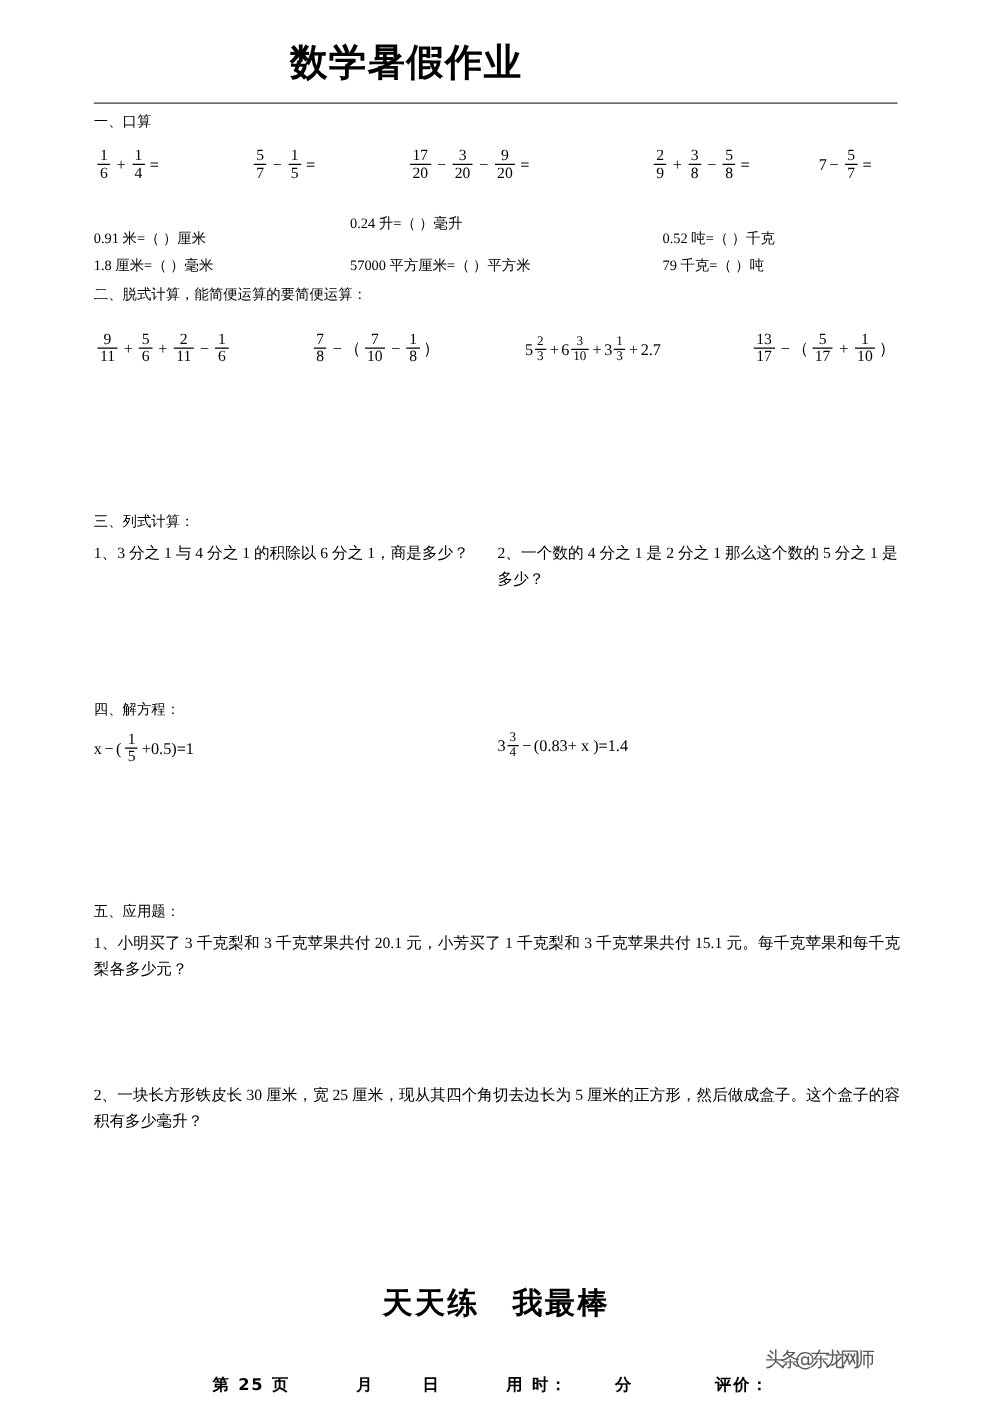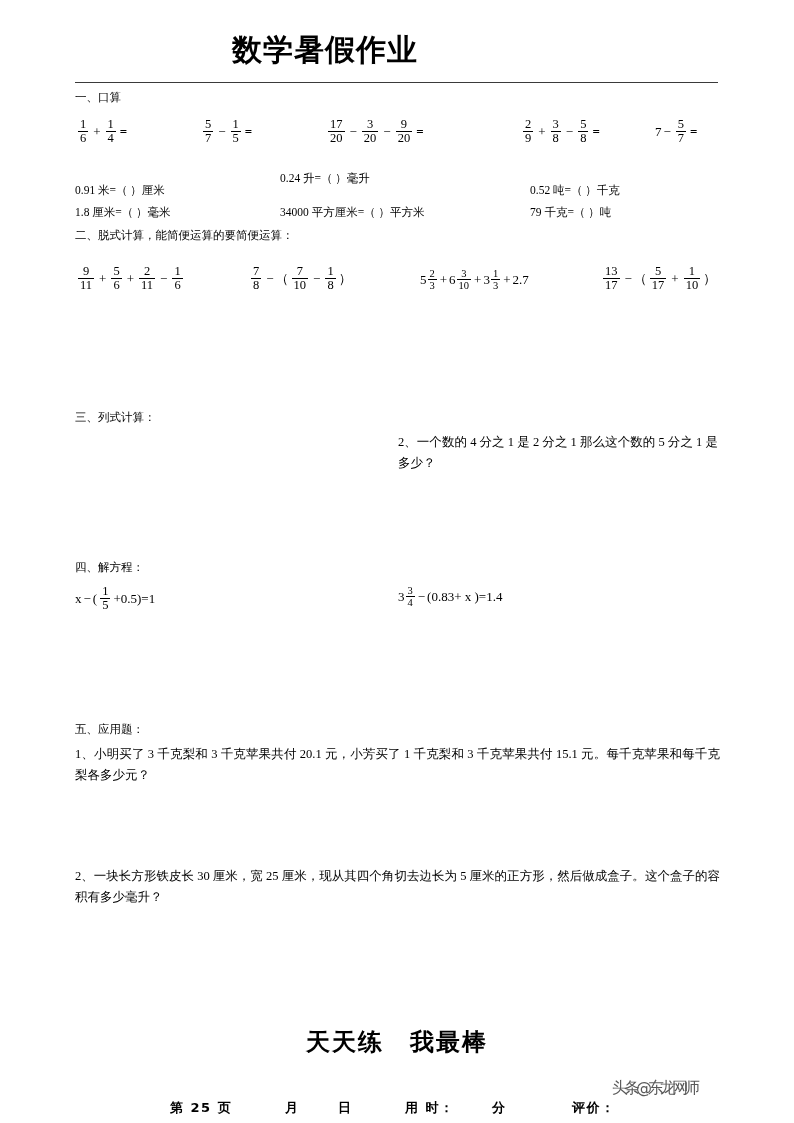--- a/index.html
+++ b/index.html
@@ -221,21 +221,21 @@
         <span class="den">7</span>
       </span>
       <span class="eq">=</span>
     </div>
 
   <div class="line-text" style="left:75px; top:183px;">0.91 米=（          ）厘米</div>
   <div class="line-text" style="left:280px; top:171px;">0.24 升=（          ）毫升</div>
   <div class="line-text" style="left:530px; top:183px;">0.52 吨=（         ）千克</div>
 
   <div class="line-text" style="left:75px; top:205px;">1.8 厘米=（    ）毫米</div>
-  <div class="line-text" style="left:280px; top:205px;">34000 平方厘米=（         ）平方米</div>
+  <div class="line-text" style="left:280px; top:205px;">57000 平方厘米=（         ）平方米</div>
   <div class="line-text" style="left:530px; top:205px;">79 千克=（        ）吨</div>
 
   <div class="sec-head" style="left:75px; top:228px;">二、脱式计算，能简便运算的要简便运算：</div>
 
   <div class="expr" style="left:75px; top:265px;">
       <span class="frac">
         <span class="num">9</span>
         <span class="den">11</span>
       </span>
       <span class="op">+</span>
@@ -312,20 +312,21 @@
       </span>
       <span class="op">+</span>
       <span class="frac">
         <span class="num">1</span>
         <span class="den">10</span>
       </span>
       <span class="whole">）</span>
     </div>
 
   <div class="sec-head" style="left:75px; top:410px;">三、列式计算：</div>
+  <div class="para" style="left:75px; top:432px; width:300px;">1、3 分之 1 与 4 分之 1 的积除以 6 分之 1，商是多少？</div>
   <div class="para" style="left:398px; top:432px; width:320px;">2、一个数的 4 分之 1 是 2 分之 1 那么这个数的 5 分之 1 是多少？</div>
 
   <div class="sec-head" style="left:75px; top:560px;">四、解方程：</div>
   <div class="expr" style="left:75px; top:585px;">
       <span class="whole">x</span>
       <span class="op">−</span>
       <span class="whole">(</span>
       <span class="frac">
         <span class="num">1</span>
         <span class="den">5</span>

